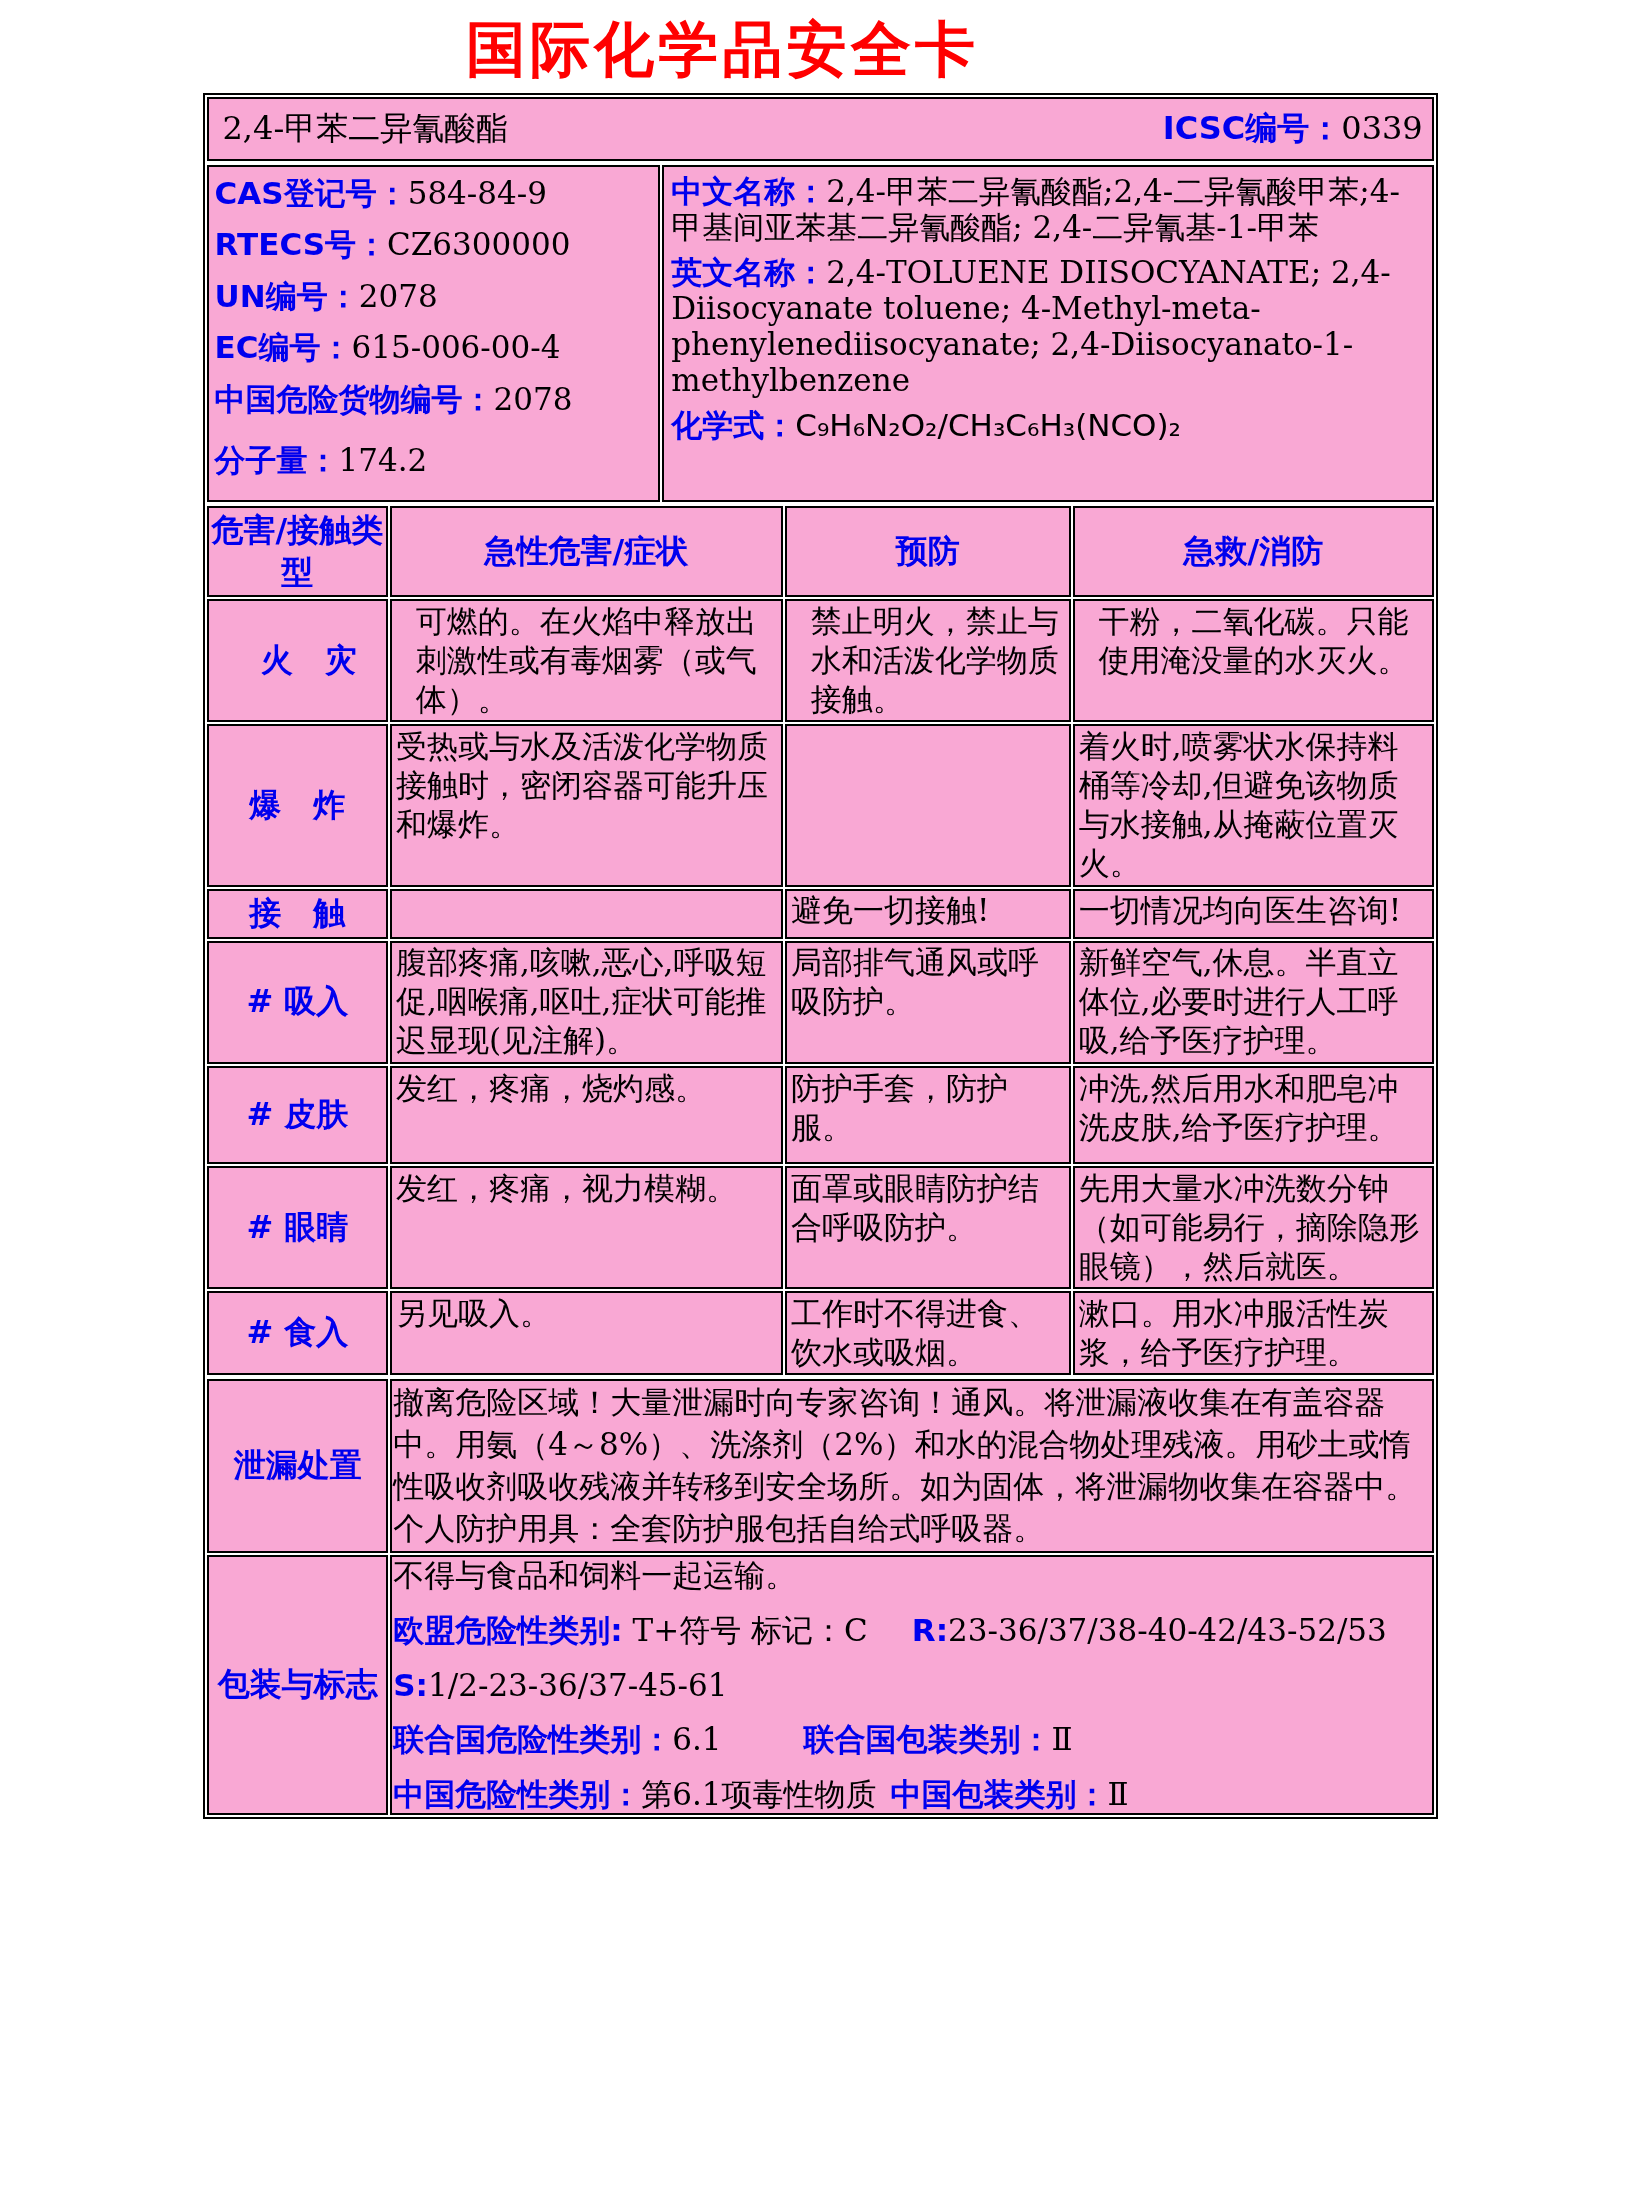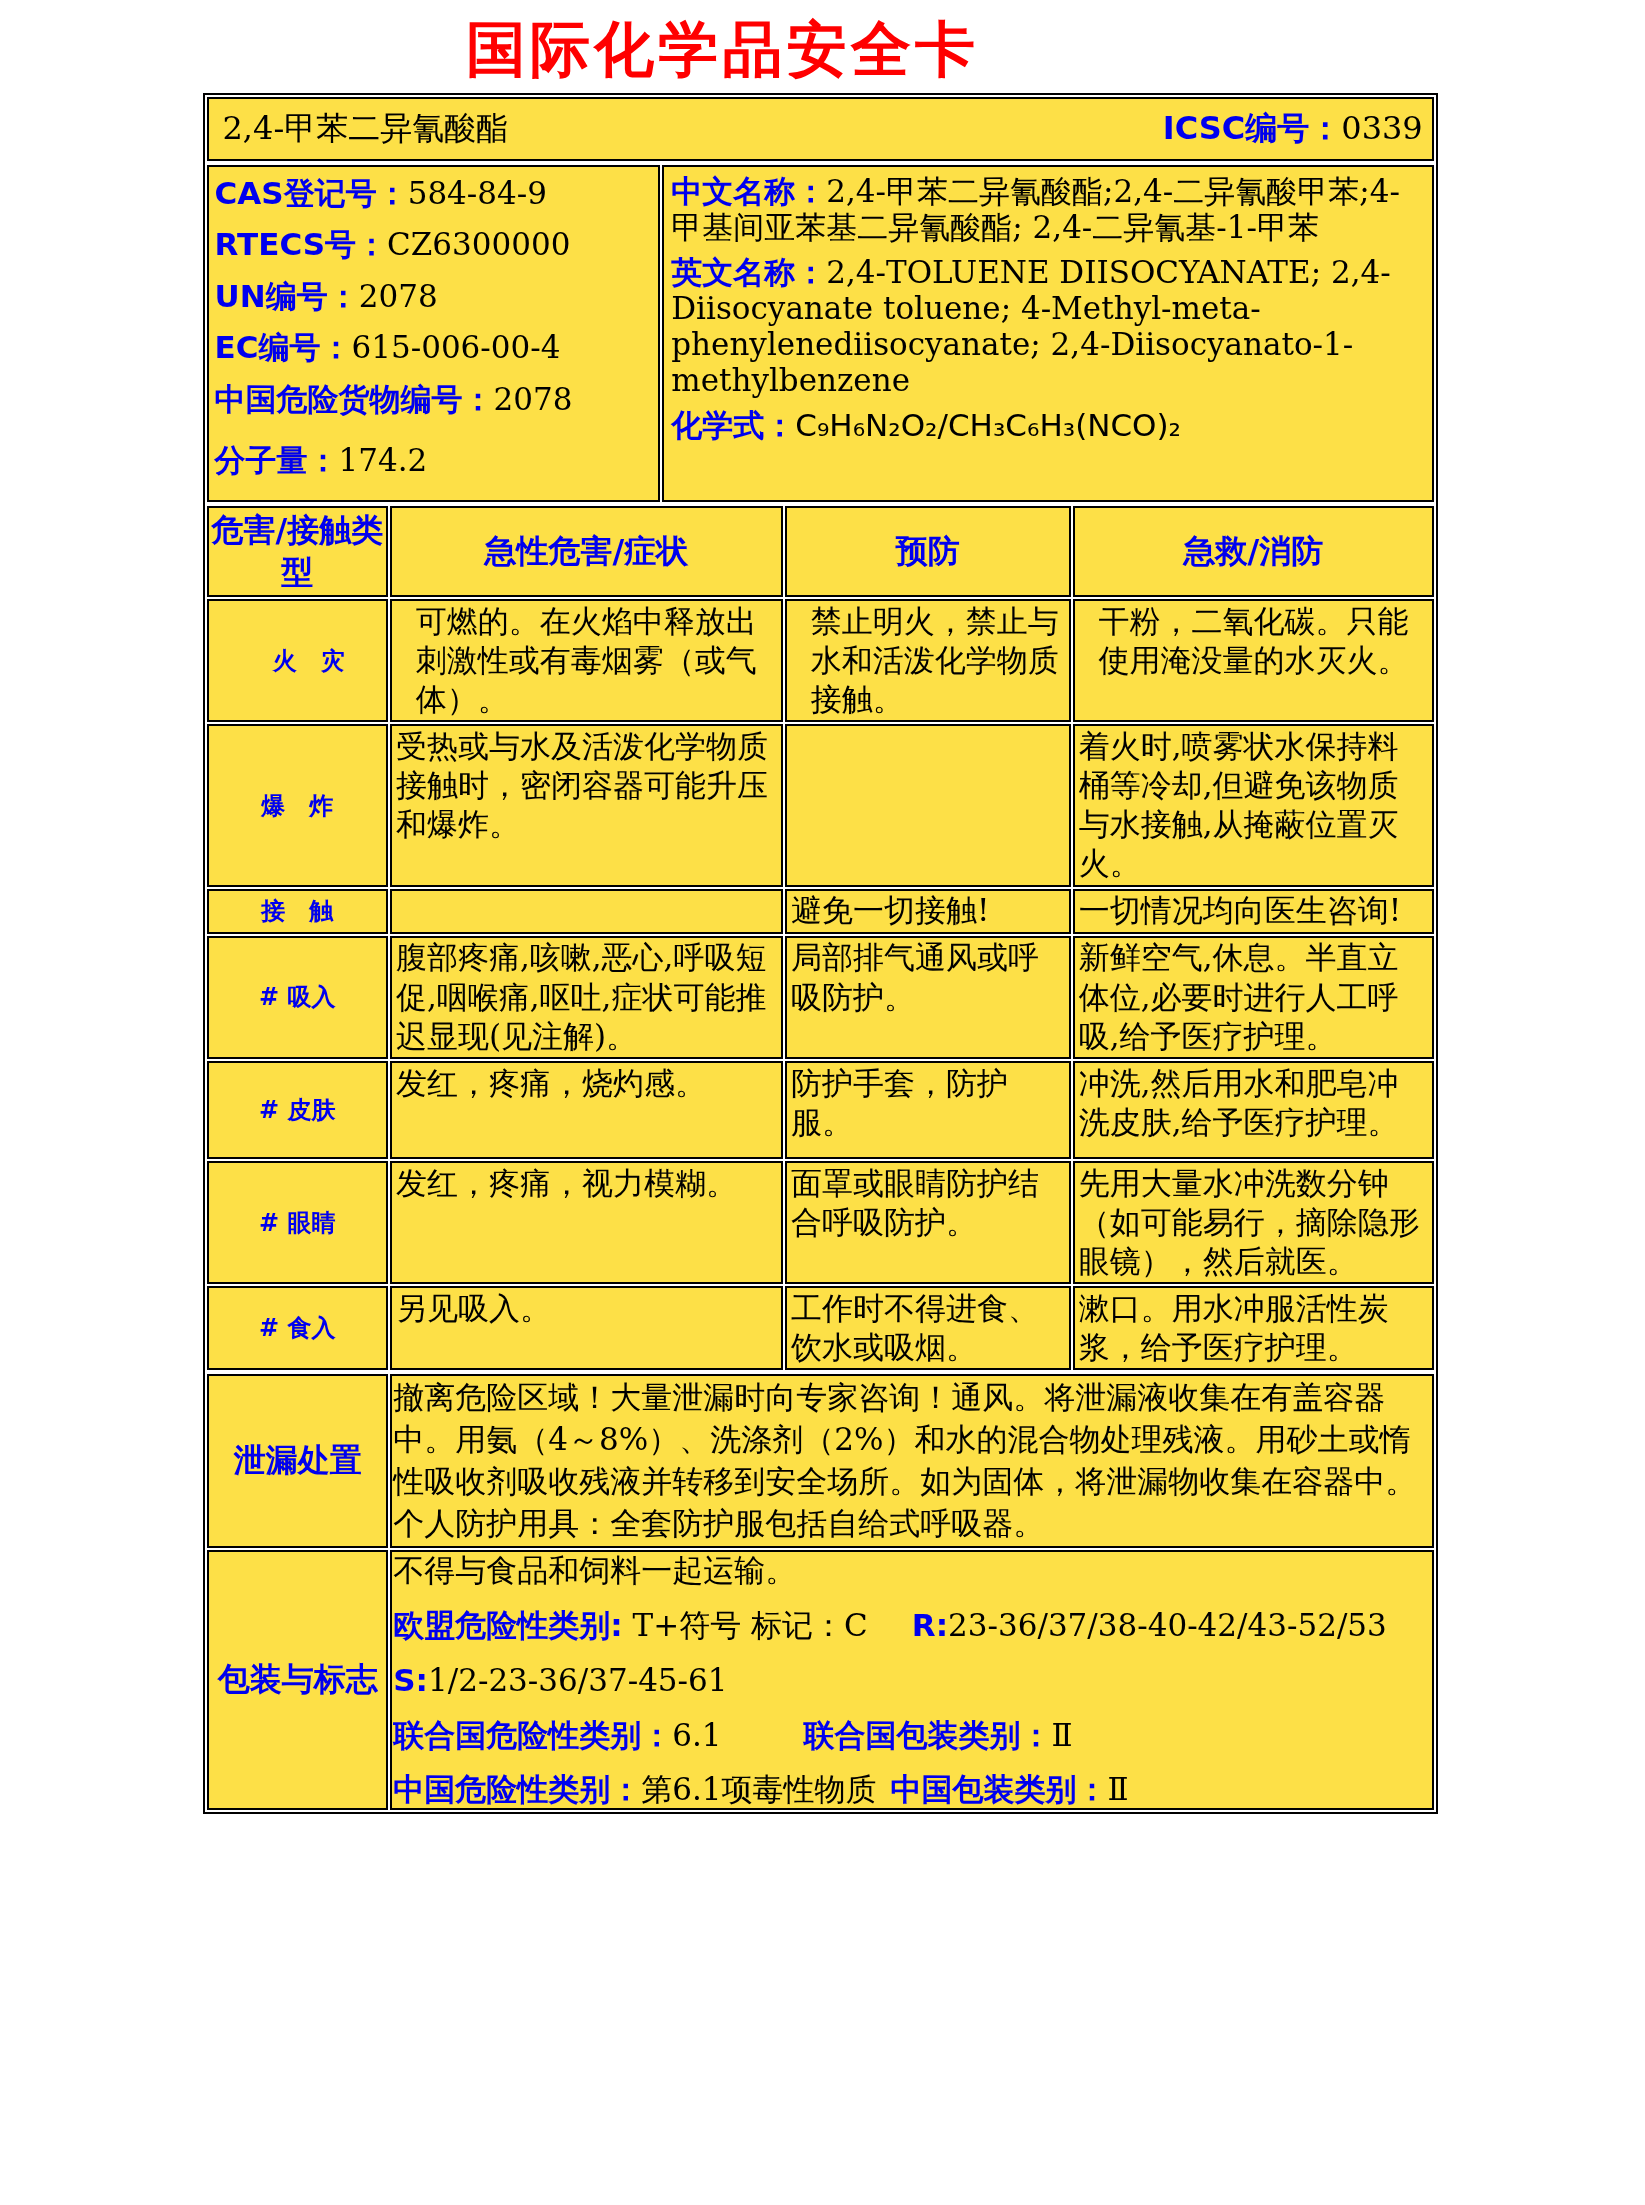--- a/index.html
+++ b/index.html
@@ -19,21 +19,21 @@
     font-weight:bold;letter-spacing:4.2px;
     color:#FF0000;
     font-family:"DejaVu Serif","Liberation Serif",serif;
   }
   
   .card{
     position:absolute;left:203px;top:93px;width:1231px;
     border:2.8px solid #000;background:#fff;
   }
   table{width:100%;border-collapse:separate;border-spacing:2.1px;table-layout:fixed;}
-  td{border:2.1px solid #000;background:#fde047;vertical-align:top;overflow:hidden;}
+  td{border:2.1px solid #000;background:#f9a8d4;vertical-align:top;overflow:hidden;}
   
   .lbl{
     color:#0000EE;font-weight:bold;
     font-family:"DejaVu Sans","Liberation Sans",sans-serif;
   }
   .val{color:#000;}
   
   .name-cell{height:58px;vertical-align:middle;}
   .name-flex{display:flex;justify-content:space-between;align-items:center;padding:0 8.3px 0 12.5px;}
   .substance-name{font-size:32px;}
@@ -43,21 +43,21 @@
   .ids-left{height:310px;padding:9.7px 4.2px 4.2px 5.6px;}
   .ids-left p{margin:0 0 19px 0;font-size:31px;line-height:1.05;white-space:nowrap;}
   .ids-left p.mw{margin-top:29px;}
   .ids-right{height:310px;padding:7px 5.6px 2.8px 7px;}
   .ids-right p{margin:0 0 9px 0;font-size:31px;line-height:1.16;word-break:break-word;}
   .formula-val{font-family:"DejaVu Sans","Liberation Sans",sans-serif;}
   
   .hz-head td{vertical-align:middle;text-align:center;}
   .hz-head .lbl{font-size:32px;line-height:1.3;}
   .type-cell{vertical-align:middle;text-align:center;}
-  .type-cell .lbl{font-size:24px;white-space:nowrap;}
+  .type-cell .lbl{font-size:32px;white-space:nowrap;}
   .hz-text{font-size:31px;line-height:1.26;padding:0.7px 2.8px 1.4px 4.2px;}
   .h-head{height:85px;} .h-fire{height:110px;padding-left:24px;} .h-expl{height:156px;}
   .h-cont{height:39px;}  .h-inh{height:117px;}  .h-skin{height:92px;}
   .h-eye{height:113px;}  .h-ing{height:69px;}
   
   .sec-title{vertical-align:middle;text-align:center;}
   .sec-title .lbl{font-size:32px;white-space:nowrap;}
   .sec-body{font-size:31px;}
   .s-spill{height:151px;margin-left:29px;}
   .s-pack{height:250px;}

